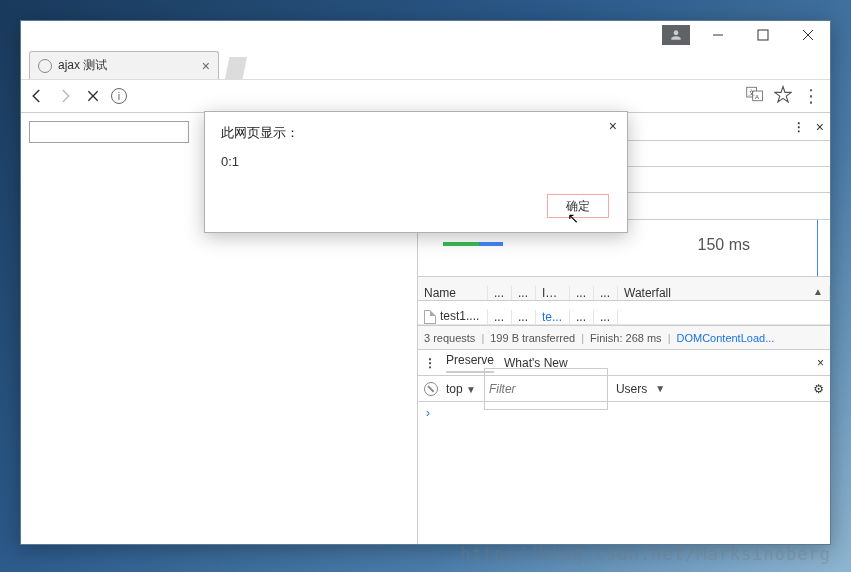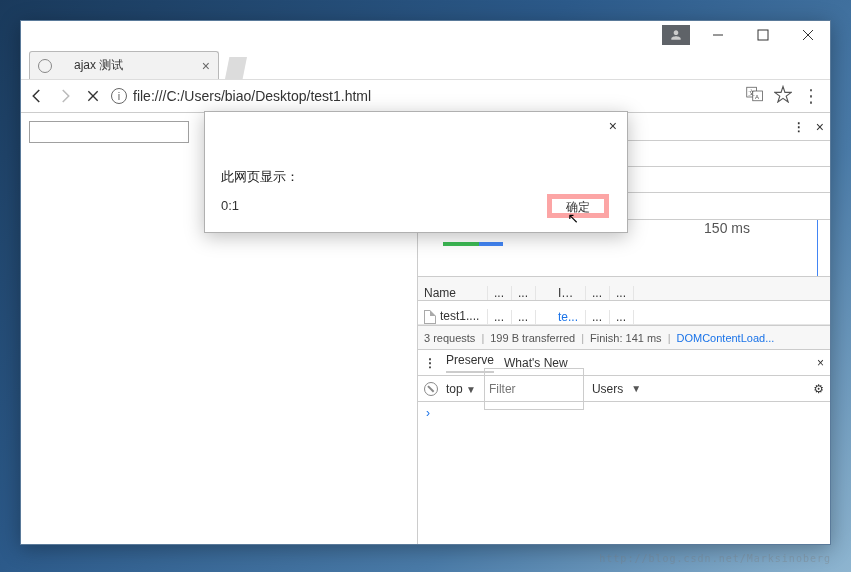--- a/index.html
+++ b/index.html
@@ -9,21 +9,21 @@
 
   
   .titlebar { height:28px; background:#fff; display:flex; justify-content:flex-end; align-items:center; }
   .titlebar .btn { width:45px; height:28px; display:flex; align-items:center; justify-content:center; color:#555; font-size:13px; }
   .titlebar .btn svg { width:12px; height:12px; }
   .titlebar .user-ind { width:28px; height:20px; background:#5f6368; margin-right:5px; display:flex; align-items:center; justify-content:center; }
   .titlebar .user-ind svg { width:14px; height:14px; fill:#ccc; }
 
   
   .tabstrip { height:30px; background:#fff; display:flex; align-items:flex-end; padding-left:8px; }
-  .tab { position:relative; height:28px; width:190px; background:#f2f2f2; border:1px solid #b8b8b8; border-bottom:none; border-top-left-radius:3px; border-top-right-radius:3px; display:flex; align-items:center; padding:0 8px; gap:22px; }
+  .tab { position:relative; height:28px; width:190px; background:#f2f2f2; border:1px solid #b8b8b8; border-bottom:none; border-top-left-radius:3px; border-top-right-radius:3px; display:flex; align-items:center; padding:0 8px; gap:6px; }
   .tab .favicon { width:14px; height:14px; border:1px solid #888; border-radius:50%; }
   .tab .title { font-size:12px; color:#333; flex:1; white-space:nowrap; overflow:hidden; }
   .tab .close { font-size:14px; color:#666; }
   .newtab { width:22px; height:22px; margin-left:6px; background:#dcdcdc; clip-path: polygon(20% 0,100% 0,80% 100%,0 100%); }
 
   
   .toolbar { height:34px; border-top:1px solid #ddd; border-bottom:1px solid #ccc; display:flex; align-items:center; padding:0 6px; gap:8px; }
   .toolbar .navicon { width:20px; height:20px; display:flex; align-items:center; justify-content:center; color:#555; }
   .toolbar .navicon.disabled { color:#bbb; }
   .omnibox { flex:1; height:24px; border:none; display:flex; align-items:center; gap:6px; font-size:14px; color:#333; }
@@ -45,64 +45,64 @@
   .dt-tabs .spacer { flex:1; }
   .dt-tabs .kebab { font-weight:bold; letter-spacing:1px; }
   .dt-tabs .x { font-size:14px; }
 
   .dt-filter { height:26px; border-bottom:1px solid #ccc; display:flex; align-items:center; padding:0 6px; gap:10px; }
   .dt-filter .chk { width:12px; height:12px; border:1px solid #888; display:inline-block; }
   .dt-filter2 { height:26px; border-bottom:1px solid #ccc; display:flex; align-items:center; padding:0 6px; gap:8px; }
   .dt-types { height:26px; display:flex; align-items:center; padding:0 6px; gap:10px; }
 
   .dt-timeline { height:58px; border-top:1px solid #ccc; border-bottom:1px solid #ccc; position:relative; background:#fff; }
-  .dt-timeline .tick-lbl { position:absolute; top:0; right:80px; font-size:14px; color:#555; }
+  .dt-timeline .tick-lbl { position:absolute; top:16px; right:80px; font-size:16px; color:#555; }
   .dt-timeline .bar { position:absolute; top:22px; left:25px; width:60px; height:4px; background:linear-gradient(90deg,#3cba54 0%,#3cba54 60%,#4285f4 60%,#4285f4 100%); }
   .dt-timeline .vline { position:absolute; top:0; bottom:0; right:12px; width:1px; background:#4285f4; }
 
   .dt-table { display:flex; flex-direction:column; }
   .dt-table .hdr, .dt-table .row { display:flex; height:24px; align-items:flex-end; border-bottom:1px solid #e5e5e5; }
   .dt-table .hdr { background:#f7f7f7; border-bottom:1px solid #ccc; }
   .dt-table .cell { padding:0 6px; border-right:1px solid #e5e5e5; overflow:hidden; white-space:nowrap; text-overflow:ellipsis; }
   .dt-table .c-name { width:70px; }
   .dt-table .c-s { width:24px; }
-  .dt-table .c-ini { width:34px; color:#1a73e8;margin-left:16px; }
+  .dt-table .c-ini { width:34px; color:#1a73e8; }
   .dt-table .c-wf { flex:1; position:relative; }
   .dt-table .hdr .c-wf .sort { float:right; font-size:10px; color:#555; }
   .dt-table .file-icon { display:inline-block; width:12px; height:14px; border:1px solid #aaa; margin-right:4px; vertical-align:middle; position:relative; }
   .dt-table .file-icon::after { content:''; position:absolute; right:-1px; top:-1px; border:3px solid #fff; border-left-color:#aaa; border-bottom-color:#aaa; }
 
   .dt-status { height:24px; border-top:1px solid #ccc; background:#f7f7f7; display:flex; align-items:center; padding:0 6px; gap:6px; font-size:11px; color:#555; }
   .dt-status .link { color:#1a73e8; }
   .dt-status .sep { color:#aaa; }
 
   .dt-drawer { border-top:1px solid #ccc; display:flex; flex-direction:column; }
   .dt-drawer .drawer-tabs { height:26px; display:flex; align-items:center; padding:0 6px; gap:10px; border-bottom:1px solid #ccc; }
   .dt-drawer .drawer-tabs .dt-kebab { font-weight:bold; }
   .dt-drawer .drawer-tabs .active { border-bottom:2px solid #ccc; padding-bottom:4px; }
   .dt-drawer .drawer-tabs .spacer { flex:1; }
   .dt-drawer .drawer-filter { height:26px; display:flex; align-items:center; padding:0 6px; gap:8px; border-bottom:1px solid #ccc; }
   .dt-drawer .drawer-filter .ban { width:14px; height:14px; border:1.5px solid #888; border-radius:50%; position:relative; }
   .dt-drawer .drawer-filter .ban::after { content:''; position:absolute; left:2px; top:5px; width:8px; height:1.5px; background:#888; transform:rotate(45deg); }
   .dt-drawer .drawer-filter select, .dt-drawer .drawer-filter input { border:none; font-size:12px; background:transparent; }
-  .dt-drawer .drawer-filter input { border:1px solid #ccc; padding:13px 4px; width:100px; color:#888; }
+  .dt-drawer .drawer-filter input { border:1px solid #ccc; padding:13px 4px; width:124px; color:#888;font-style:italic; }
   .dt-drawer .drawer-filter .tri { font-size:10px; color:#555; }
   .dt-drawer .drawer-filter .gear { margin-left:auto; }
   .dt-drawer .console-body { padding:4px 8px; color:#1a73e8; font-family:monospace; font-size:12px; flex:1; }
 
   
   .alert-box { position:absolute; left:183px; top:90px; width:424px; height:122px; background:#fff; border:1px solid #b0b0b0; box-shadow:0 4px 18px rgba(0,0,0,.25); z-index:20; padding:12px 16px; }
   .alert-box .close-x { position:absolute; right:10px; top:6px; font-size:14px; color:#333; }
-  .alert-box .msg-title { font-size:13px; color:#222; margin-bottom:12px;margin-top:44px; }
+  .alert-box .msg-title { font-size:13px; color:#222; margin-bottom:12px; }
   .alert-box .msg-body { font-size:13px; color:#333; }
-  .alert-box .btn-ok { position:absolute; right:18px; bottom:14px; width:62px; height:24px; border:5px solid #fca5a5; background:#fff; color:#333; font-size:12px; cursor:pointer; }
+  .alert-box .btn-ok { position:absolute; right:18px; bottom:14px; width:62px; height:24px; border:1px solid #fca5a5; background:#fff; color:#333; font-size:12px; cursor:pointer; }
   .alert-box .cursor { position:absolute; right:48px; bottom:6px; font-size:14px; color:#000; pointer-events:none; }
 
   
-  .watermark { position:absolute; right:20px; bottom:8px; font-size:10px; color:rgba(120,120,120,.35); font-family:monospace; letter-spacing:1px; }
+  .watermark { position:absolute; right:20px; bottom:8px; font-size:17px; color:rgba(120,120,120,.35); font-family:monospace; letter-spacing:1px; }
 </style>
 </head>
 <body>
 
 <div class="chrome-window">
 
   <div class="titlebar">
     <div class="user-ind">
       <svg viewBox="0 0 24 24">
           <path d="M12 12c2.2 0 4-1.8 4-4s-1.8-4-4-4-4 1.8-4 4 1.8 4 4 4zm0 2c-2.7 0-8 1.3-8 4v2h16v-2c0-2.7-5.3-4-8-4z"></path>
@@ -147,21 +147,20 @@
         </svg>
       </div>
     <div class="navicon">
         <svg width="16" height="16" viewBox="0 0 24 24">
           <line x1="5" y1="5" x2="19" y2="19" stroke="#333" stroke-width="2"></line>
           <line x1="19" y1="5" x2="5" y2="19" stroke="#333" stroke-width="2"></line>
         </svg>
       </div>
     <div class="omnibox">
       <span class="info-icon">i</span>
-      <span>file:///C:/Users/biao/Desktop/test1.html</span>
     </div>
     <div class="right-icons">
       <span><svg width="18" height="16" viewBox="0 0 24 20">
             <rect x="1" y="1" width="13" height="13" fill="none" stroke="#555"></rect>
             <rect x="9" y="6" width="13" height="13" fill="#fff" stroke="#555"></rect>
             <text x="3" y="11" font-size="9" fill="#555">文</text>
             <text x="12" y="16" font-size="8" fill="#555">A</text>
           </svg></span>
       <span><svg width="18" height="18" viewBox="0 0 24 24">
             <path d="M12 2l2.6 7.9H23l-6.7 4.9 2.6 7.9L12 17.8 5.1 22.7l2.6-7.9L1 9.9h8.4z" fill="none" stroke="#555" stroke-width="1.5"></path>
@@ -210,38 +209,39 @@
       </div>
 
       <div class="dt-table">
         <div class="hdr">
           <div class="cell c-name">Name</div>
           <div class="cell c-s">...</div>
           <div class="cell c-s">...</div>
           <div class="cell c-ini" style="color:#333">Ini...</div>
           <div class="cell c-s">...</div>
           <div class="cell c-s">...</div>
+          <div class="cell c-wf"><span>Waterfall</span><span class="sort">▲</span></div>
         </div>
         <div class="row">
           <div class="cell c-name"><span class="file-icon"></span><span>test1....</span></div>
           <div class="cell c-s">...</div>
           <div class="cell c-s">...</div>
           <div class="cell c-ini">te...</div>
           <div class="cell c-s">...</div>
           <div class="cell c-s">...</div>
           <div class="cell c-wf"></div>
         </div>
       </div>
 
       <div class="dt-status">
         <span>3 requests</span>
           <span class="sep">|</span>
         <span>199 B transferred</span>
           <span class="sep">|</span>
-        <span>Finish: 141 ms</span>
+        <span>Finish: 268 ms</span>
           <span class="sep">|</span>
         <span class="link">DOMContentLoad...</span>
       </div>
 
       <div class="dt-drawer">
         <div class="drawer-tabs">
           <span class="dt-kebab">⋮</span>
           <span class="active">Preserve</span>
           <span>What's New</span>
           <span class="spacer"></span>

